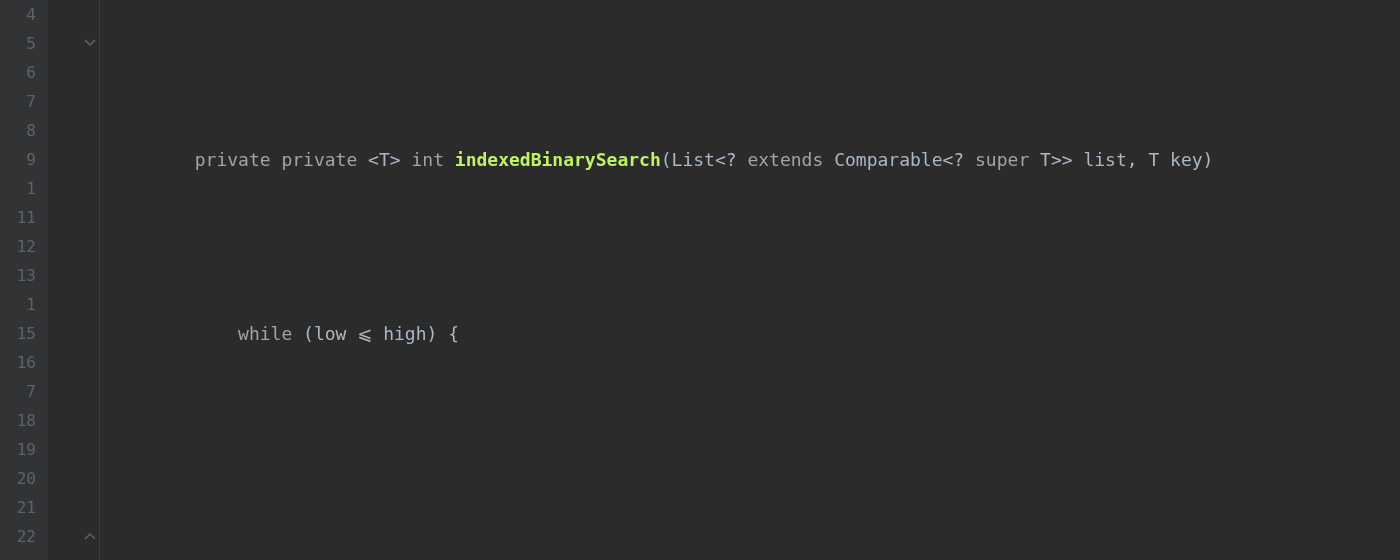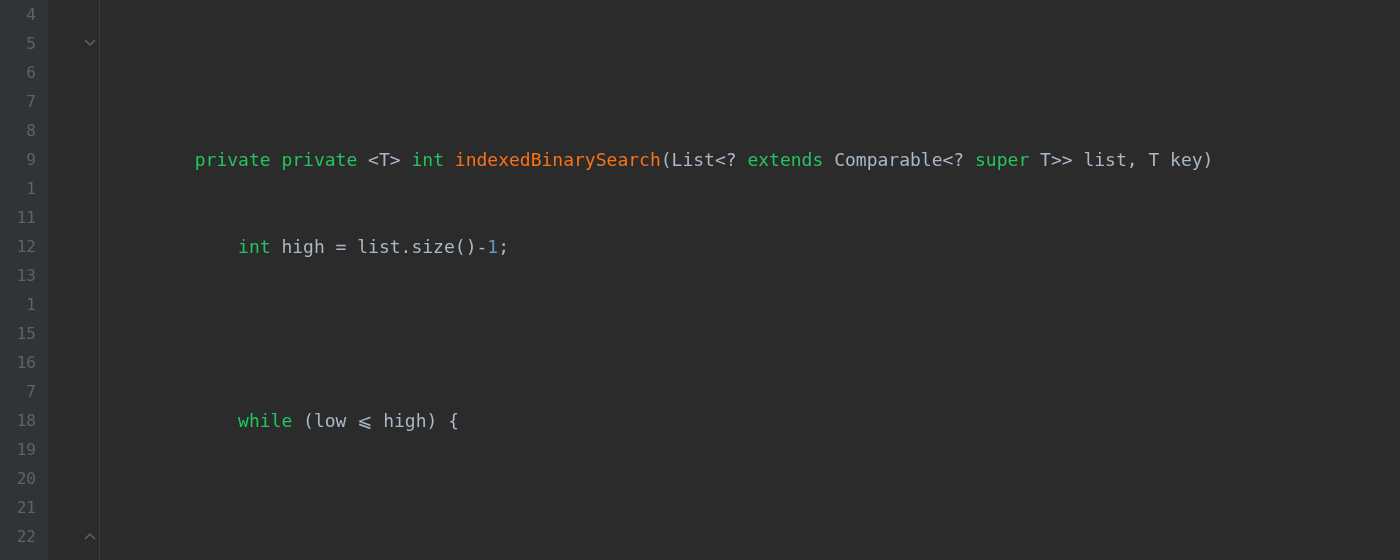--- a/index.html
+++ b/index.html
@@ -42,22 +42,22 @@
   }
   .fold-icon svg { display: block; }
   .code {
     flex: 1;
     color: #a9b7c6;
     line-height: 29px;
     white-space: pre;
     padding-left: 8px;
   }
   .line { height: 29px; }
-  .kw  { color: #22c55e; }      
-  .fn  { color: #f97316; }      
+  .kw  { color: #a3a3a3; }      
+  .fn  { color: #bef264; font-weight: bold; }      
   .num { color: #6897bb; }
   .id  { color: #a9b7c6; }      
 </style>
 </head>
 <body>
 
 <div class="editor">
   <div class="gutter">
     <div class="ln">4</div>
     <div class="ln">5</div>
@@ -89,21 +89,20 @@
     <div class="fold-icon" style="top:530px">
       <svg viewBox="0 0 12 12">
           <path d="M1 9 L6 4 L11 9" fill="none" stroke="#606366" stroke-width="1.5"></path>
         </svg>
     </div>
   </div>
 
   <div class="code">
     <div class="line"></div>
     <div class="line">        <span class="kw">private</span> <span class="kw">private</span> <span class="id">&lt;T&gt;</span> <span class="kw">int</span> <span class="fn">indexedBinarySearch</span><span>(List&lt;?</span> <span class="kw">extends</span> <span>Comparable&lt;?</span> <span class="kw">super</span> <span>T&gt;&gt; list, T key) </span></div>
-    <div class="line">            <span class="kw">int</span><span> high = list.size()-</span><span class="num">1</span><span>;</span></div>
     <div class="line"></div>
     <div class="line">            <span class="kw">while</span><span> (low ⩽ high) {</span></div>
     
     
     
     
     
     
     
     

